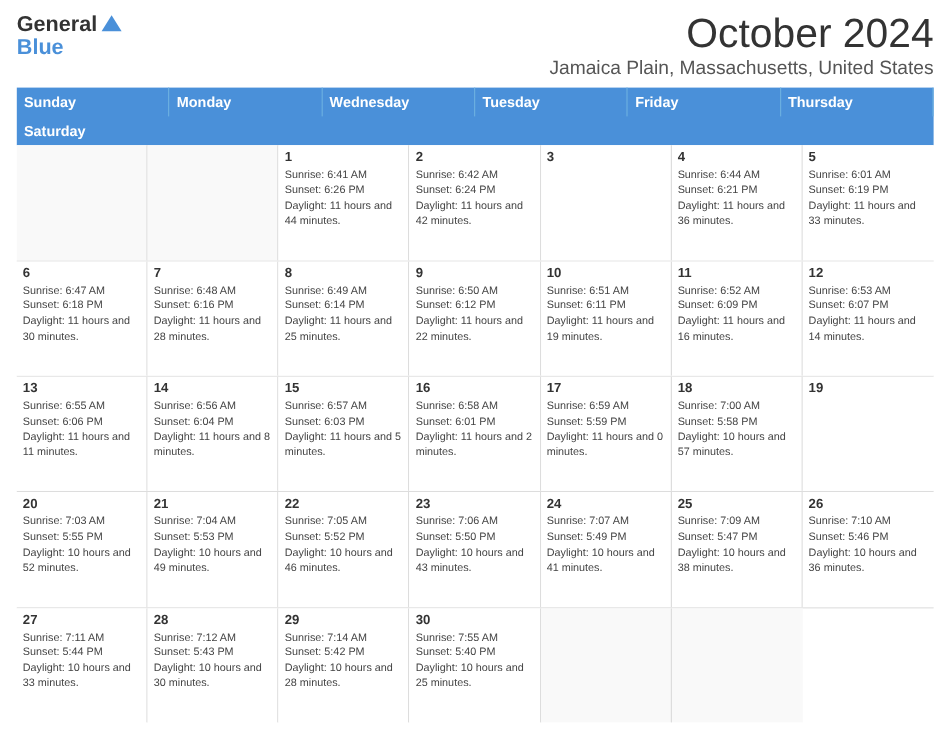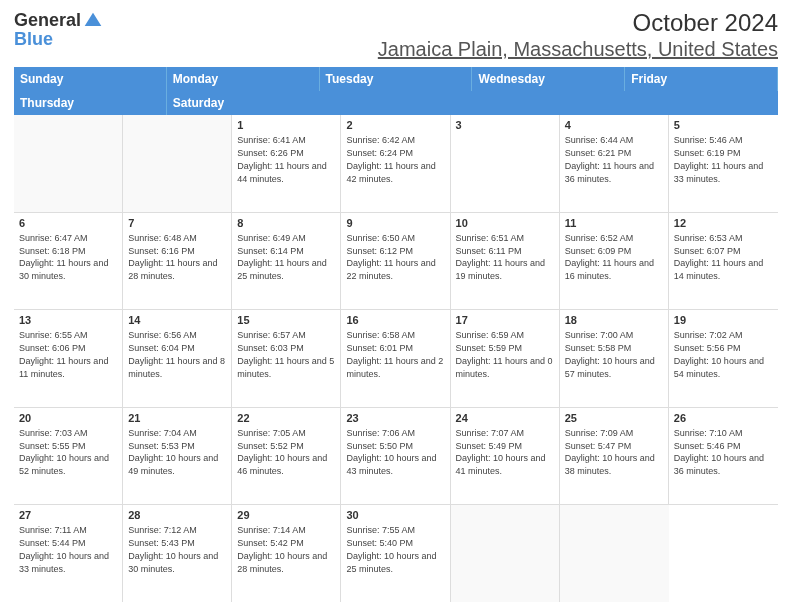--- a/index.html
+++ b/index.html
@@ -45,39 +45,38 @@
     }
     .logo-icon {
       width: 20px;
       height: 20px;
       margin-left: 2px;
     }
     .title-section {
       text-align: right;
     }
     .month-title {
-      font-size: 24px;
+      font-size: 34px;
       font-weight: 300;
       color: #333;
       line-height: 1.1;
     }
     .location {
-      font-size: 20px;
+      font-size: 16px;
       color: #555;
       margin-top: 2px;
-      text-decoration: underline;
     }
     .calendar {
       flex: 1;
       display: flex;
       flex-direction: column;
     }
     .cal-header {
       display: grid;
-      grid-template-columns: repeat(5, 1fr);
+      grid-template-columns: repeat(6, 1fr);
       background: #4a90d9;
     }
     .cal-header-cell {
       color: #fff;
       font-size: 12px;
       font-weight: bold;
       padding: 5px 6px;
       text-align: left;
       border-right: 1px solid #6aaee0;
     }
@@ -137,41 +136,41 @@
     <div class="title-section">
       <div class="month-title">October 2024</div>
       <div class="location">Jamaica Plain, Massachusetts, United States</div>
     </div>
   </div>
 
   <div class="calendar">
     <div class="cal-header">
     <div class="cal-header-cell">Sunday</div>
         <div class="cal-header-cell">Monday</div>
+        <div class="cal-header-cell">Wednesday</div>
         <div class="cal-header-cell">Tuesday</div>
-        <div class="cal-header-cell">Wednesday</div>
         <div class="cal-header-cell">Friday</div>
         <div class="cal-header-cell">Thursday</div>
         <div class="cal-header-cell">Saturday</div>
       </div>
     <div class="cal-body">
     <div class="cal-row">
           <div class="cal-cell empty"></div>
           <div class="cal-cell empty"></div>
           <div class="cal-cell"><span class="day-num">1</span><span class="cell-text" style="white-space: pre-line;">Sunrise: 6:41 AM
 Sunset: 6:26 PM
 Daylight: 11 hours and 44 minutes.</span></div>
           <div class="cal-cell"><span class="day-num">2</span><span class="cell-text" style="white-space: pre-line;">Sunrise: 6:42 AM
 Sunset: 6:24 PM
 Daylight: 11 hours and 42 minutes.</span></div>
           <div class="cal-cell"><span class="day-num">3</span></div>
           <div class="cal-cell"><span class="day-num">4</span><span class="cell-text" style="white-space: pre-line;">Sunrise: 6:44 AM
 Sunset: 6:21 PM
 Daylight: 11 hours and 36 minutes.</span></div>
-          <div class="cal-cell"><span class="day-num">5</span><span class="cell-text" style="white-space: pre-line;">Sunrise: 5:46 AM
+          <div class="cal-cell"><span class="day-num">5</span><span class="cell-text" style="white-space: pre-line;">Sunrise: 6:01 AM
 Sunset: 6:19 PM
 Daylight: 11 hours and 33 minutes.</span></div>
         </div>
         <div class="cal-row">
           <div class="cal-cell"><span class="day-num">6</span><span class="cell-text" style="white-space: pre-line;">Sunrise: 6:47 AM
 Sunset: 6:18 PM
 Daylight: 11 hours and 30 minutes.</span></div>
           <div class="cal-cell"><span class="day-num">7</span><span class="cell-text" style="white-space: pre-line;">Sunrise: 6:48 AM
 Sunset: 6:16 PM
 Daylight: 11 hours and 28 minutes.</span></div>
@@ -203,23 +202,21 @@
 Daylight: 11 hours and 5 minutes.</span></div>
           <div class="cal-cell"><span class="day-num">16</span><span class="cell-text" style="white-space: pre-line;">Sunrise: 6:58 AM
 Sunset: 6:01 PM
 Daylight: 11 hours and 2 minutes.</span></div>
           <div class="cal-cell"><span class="day-num">17</span><span class="cell-text" style="white-space: pre-line;">Sunrise: 6:59 AM
 Sunset: 5:59 PM
 Daylight: 11 hours and 0 minutes.</span></div>
           <div class="cal-cell"><span class="day-num">18</span><span class="cell-text" style="white-space: pre-line;">Sunrise: 7:00 AM
 Sunset: 5:58 PM
 Daylight: 10 hours and 57 minutes.</span></div>
-          <div class="cal-cell"><span class="day-num">19</span><span class="cell-text" style="white-space: pre-line;">Sunrise: 7:02 AM
-Sunset: 5:56 PM
-Daylight: 10 hours and 54 minutes.</span></div>
+          <div class="cal-cell"><span class="day-num">19</span></div>
         </div>
         <div class="cal-row">
           <div class="cal-cell"><span class="day-num">20</span><span class="cell-text" style="white-space: pre-line;">Sunrise: 7:03 AM
 Sunset: 5:55 PM
 Daylight: 10 hours and 52 minutes.</span></div>
           <div class="cal-cell"><span class="day-num">21</span><span class="cell-text" style="white-space: pre-line;">Sunrise: 7:04 AM
 Sunset: 5:53 PM
 Daylight: 10 hours and 49 minutes.</span></div>
           <div class="cal-cell"><span class="day-num">22</span><span class="cell-text" style="white-space: pre-line;">Sunrise: 7:05 AM
 Sunset: 5:52 PM

